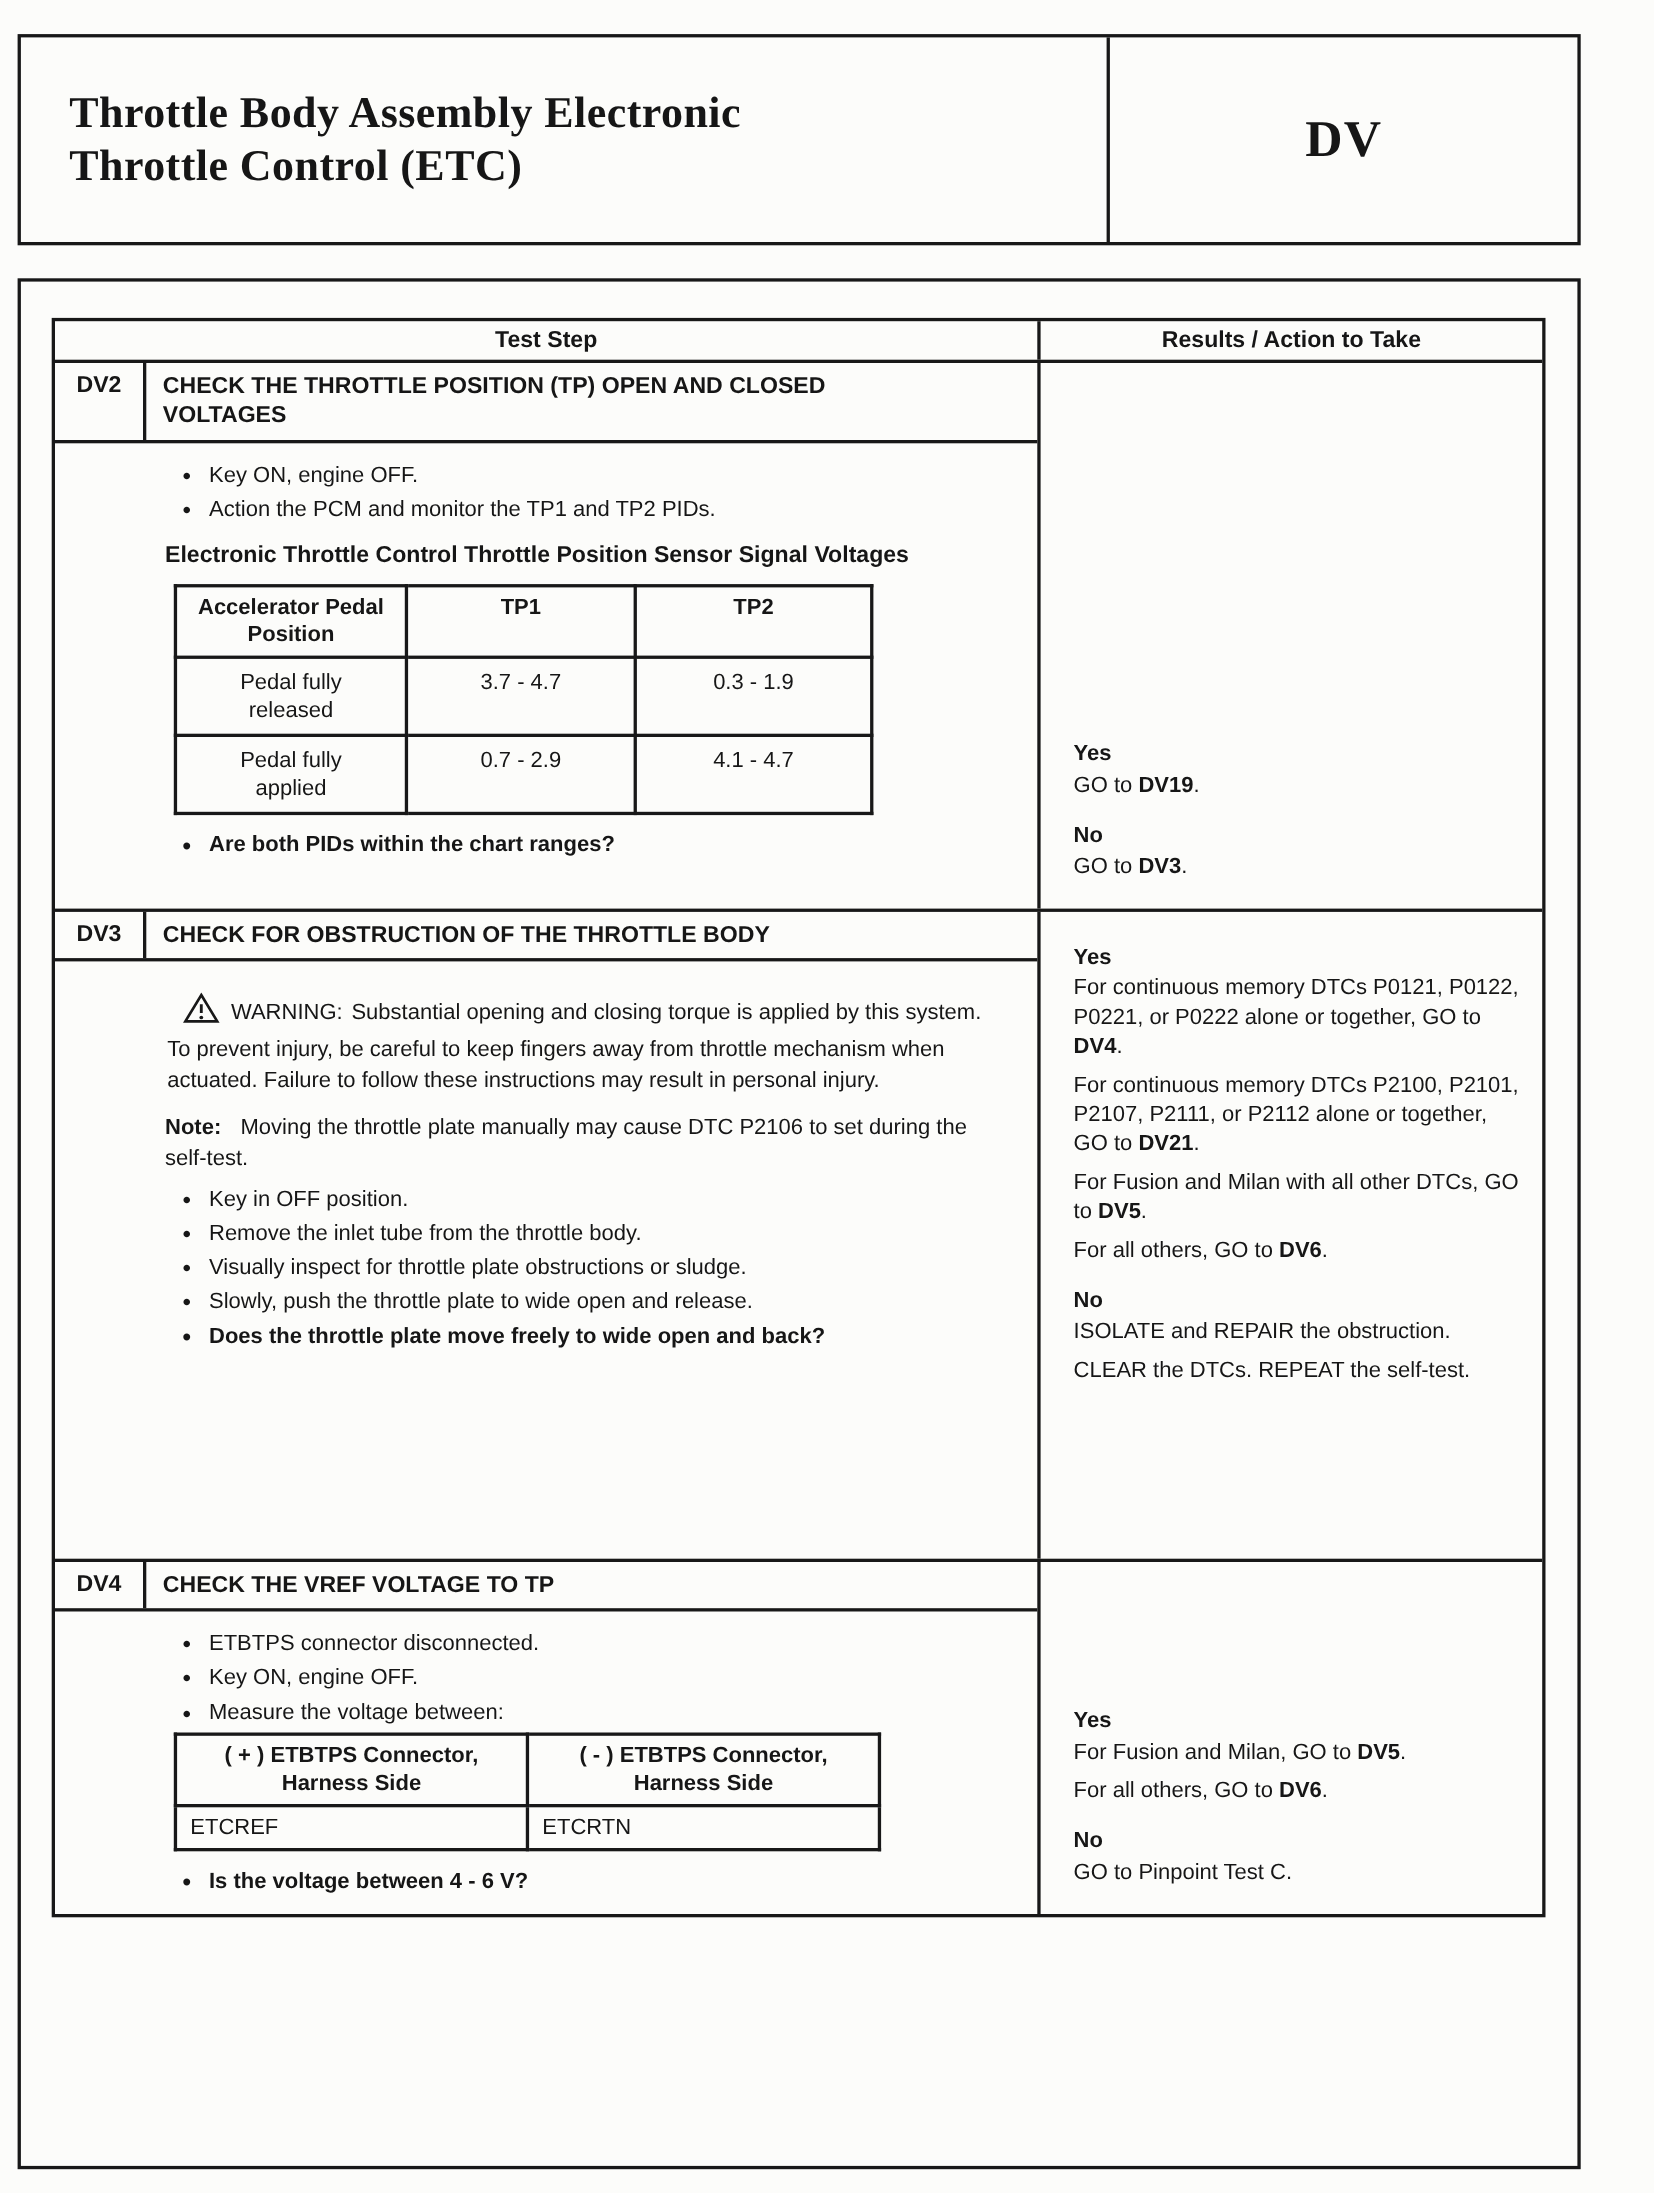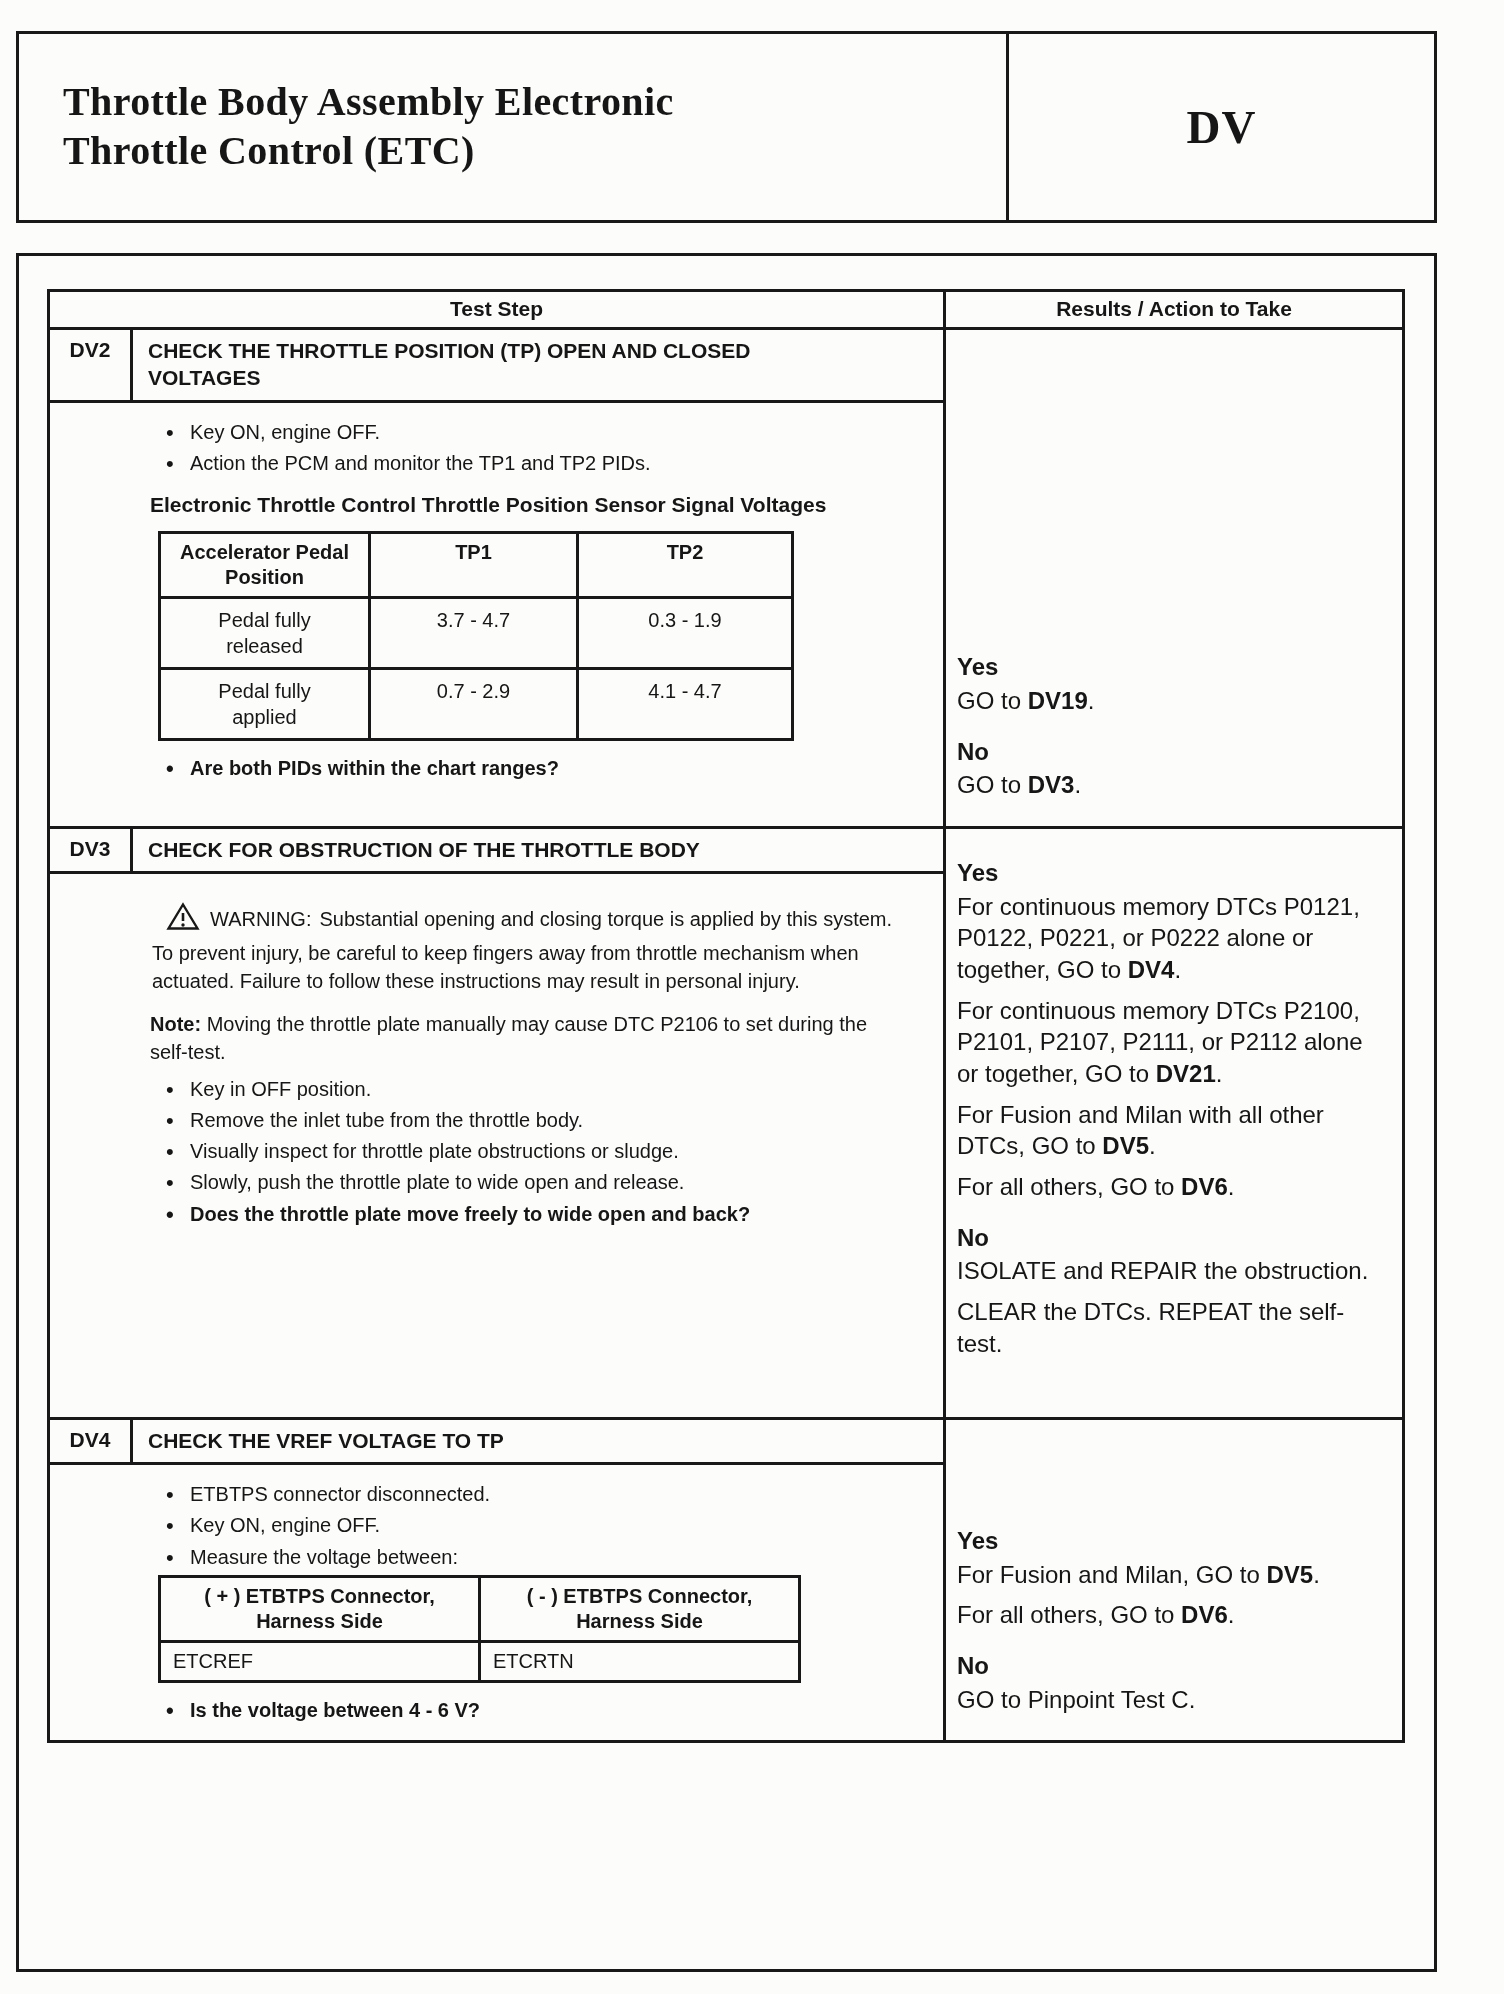--- a/index.html
+++ b/index.html
@@ -45,23 +45,23 @@
   .vt th:first-child{width:210px}.vt th:nth-child(2){width:208px}.vt th:nth-child(3){width:215px}
   .vt td{text-align:center;padding:8px 10px;line-height:1.3}
   .vt td:first-child{padding:8px 36px}
   .ct th{width:320px}
   .ct td{text-align:left;padding:5px 12px}
 
   .warning{font-weight:400;line-height:1.42;max-width:770px;margin:16px 0 0 2px}
   .warn-icon{display:inline-block;vertical-align:-5px;margin:0 10px 0 14px}
   .warn-label{margin-right:8px}
   .note{margin:16px 0 10px;max-width:740px}
-  .note b{margin-right:0}
+  .note b{margin-right:12px}
 
-  .results{flex:1;font-size:24px;line-height:1.32;padding:28px 16px 16px 11px;display:flex;flex-direction:column}
+  .results{flex:1;font-size:20px;line-height:1.32;padding:28px 16px 16px 30px;display:flex;flex-direction:column}
   .results.end{justify-content:flex-end;padding-bottom:16px}
   .res-label{font-weight:700;margin:10px 0 2px}
   .res-label:first-child{margin-top:0}
   .res-line{margin:0 0 9px}
   .res-target{font-weight:700}
 </style>
 </head>
 <body>
 
 <div class="page">

